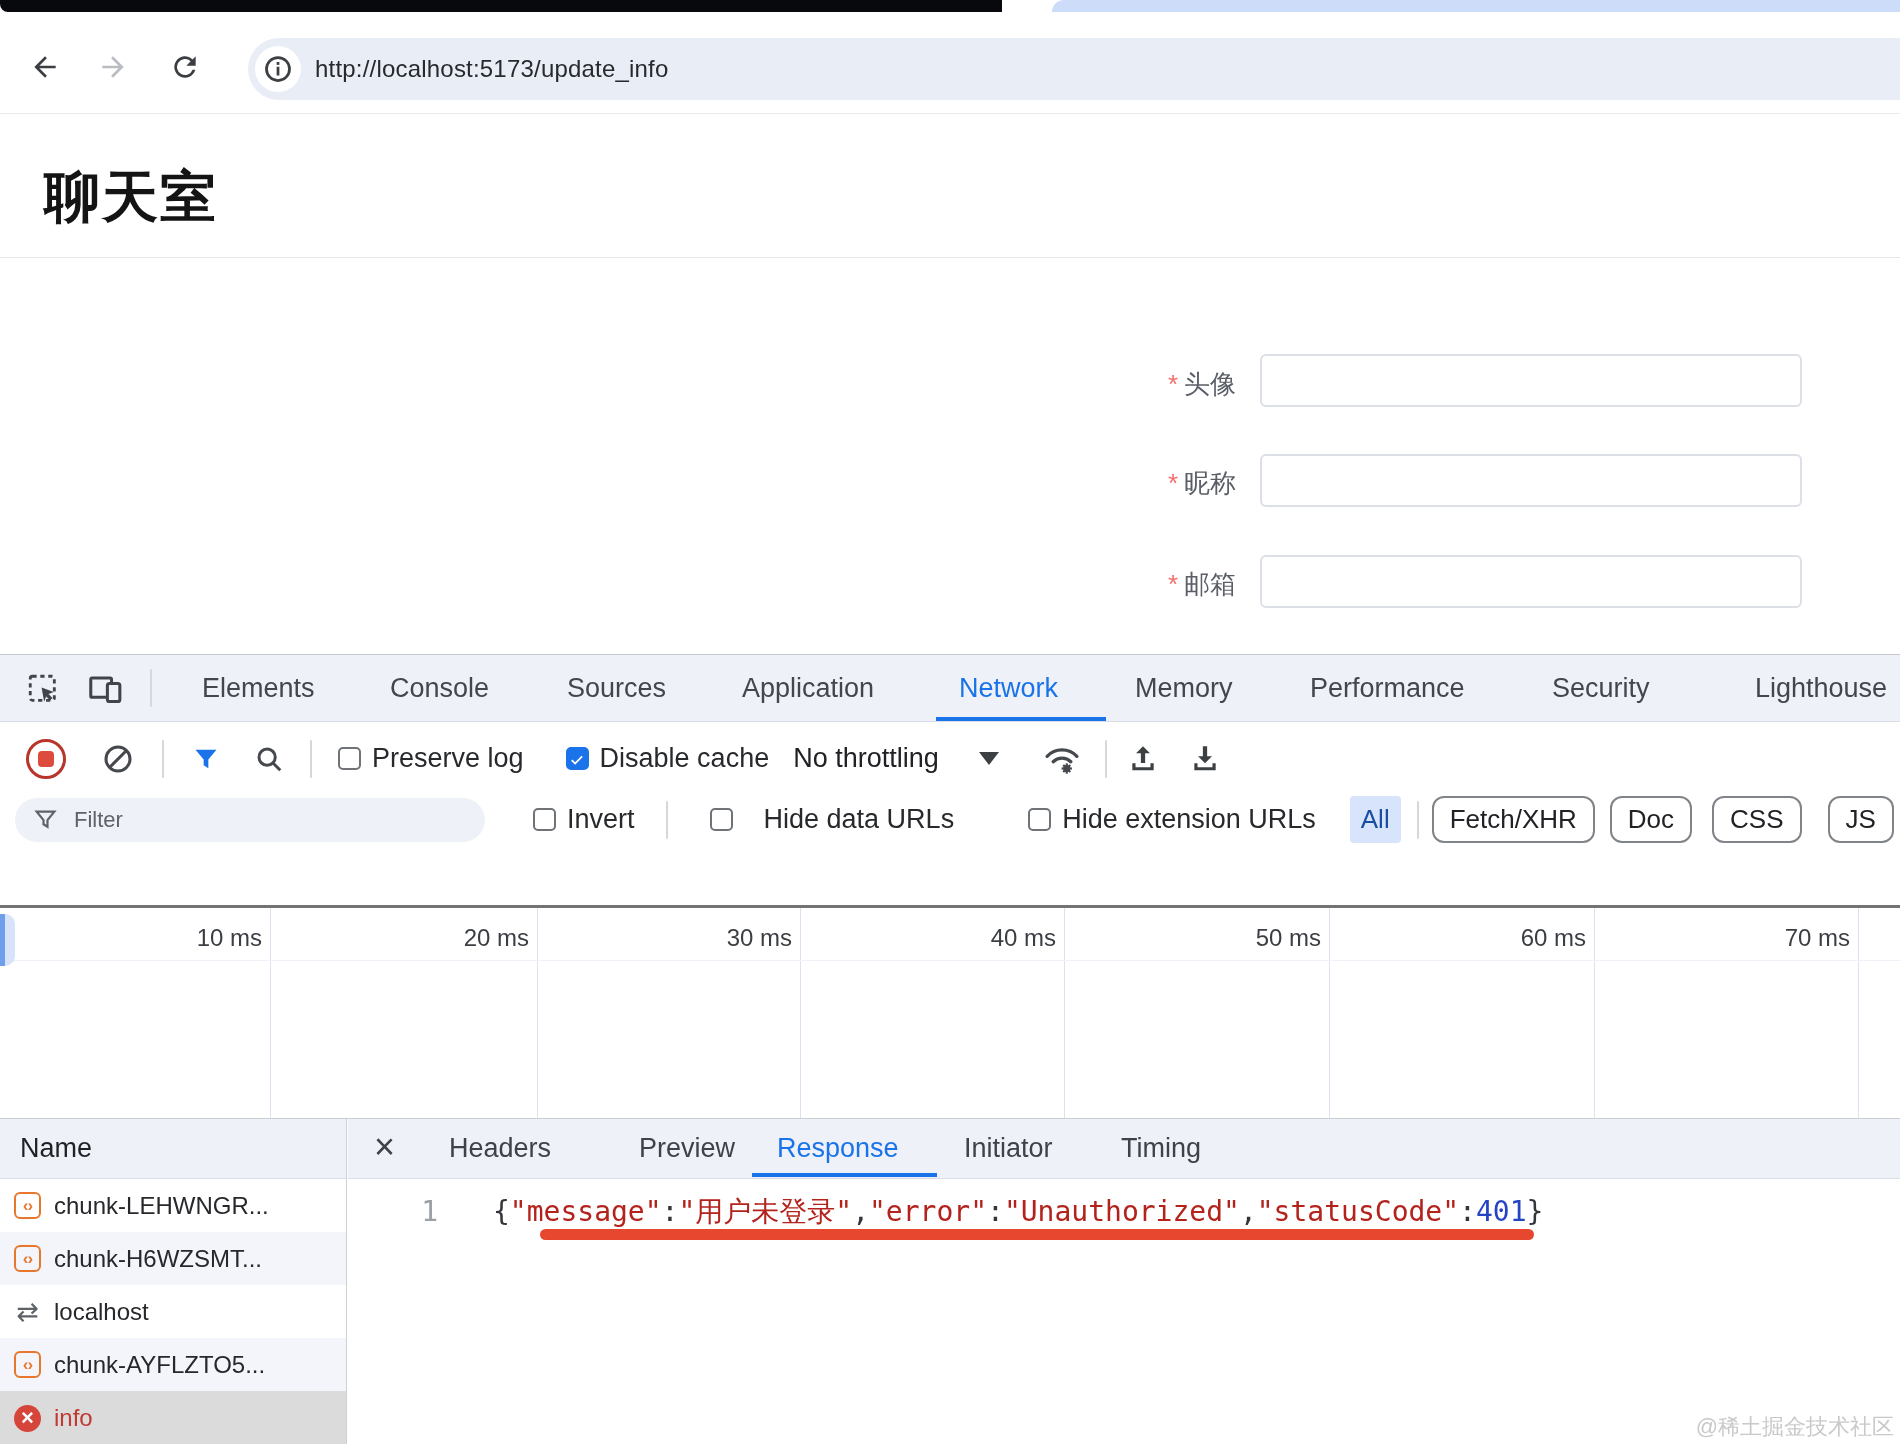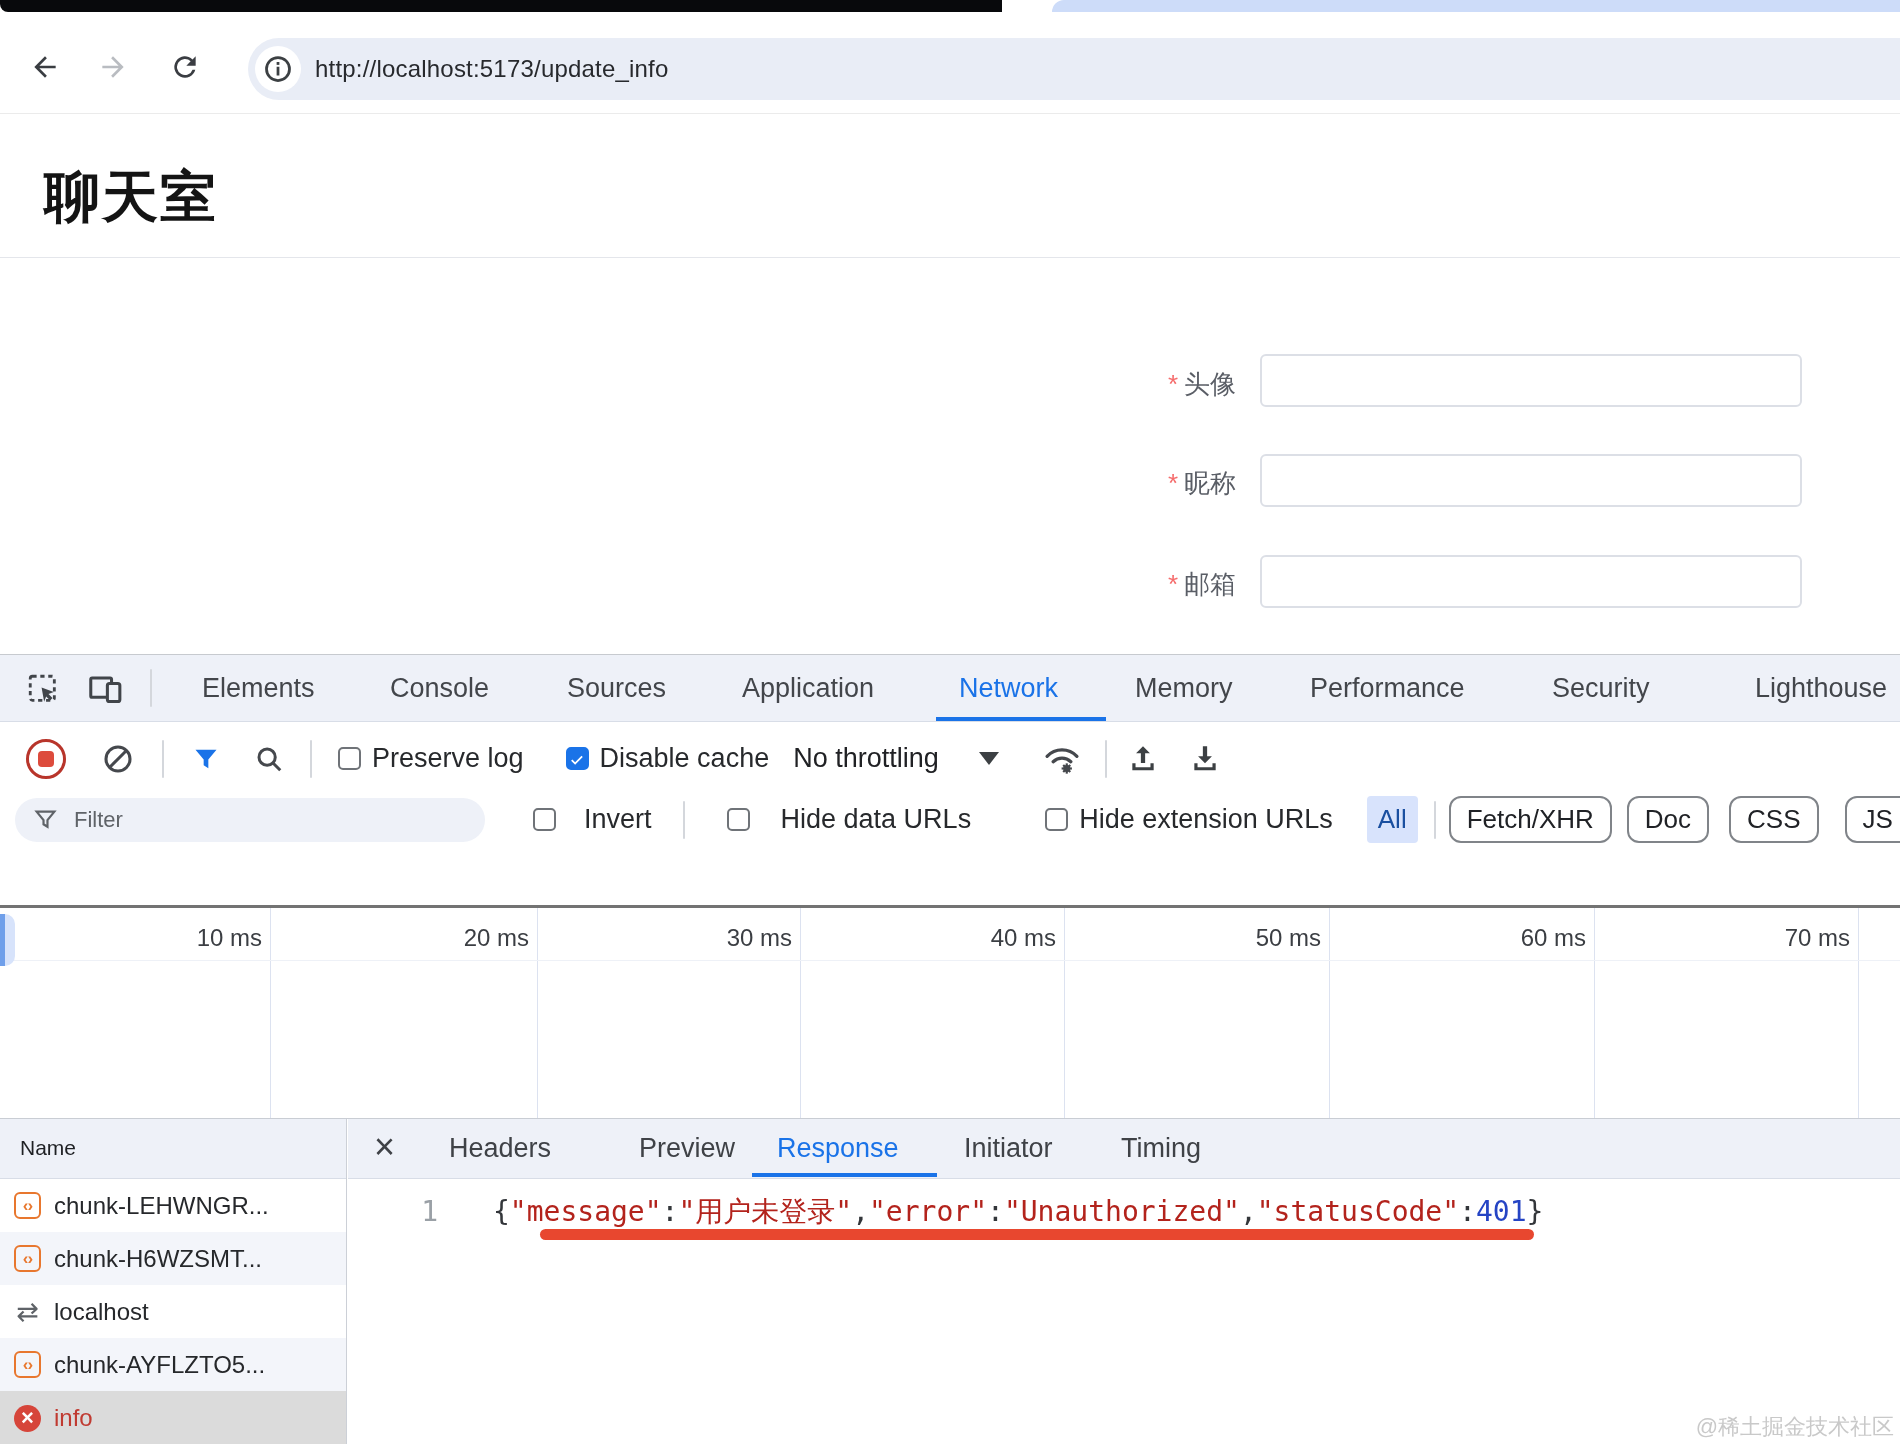--- a/index.html
+++ b/index.html
@@ -68,21 +68,21 @@
   .gl{position:absolute;top:0;bottom:0;width:1px;background:#dce2f0;}
   .tick{position:absolute;top:16px;width:90px;text-align:right;font-size:24px;color:#3b3e43;white-space:nowrap;}
   .tl-hair{position:absolute;left:0;top:52px;width:100%;height:1px;background:#eef1f7;}
   .tl-handle{position:absolute;left:0;top:6px;width:15px;height:52px;background:#d7e3fb;
              border-left:5px solid #6f9fea;border-radius:0 10px 10px 0;box-sizing:border-box;}
 
   
   .bottom{left:0;top:1118px;width:1900px;height:326px;border-top:1px solid #c9cdd4;box-sizing:border-box;}
   .req-panel{position:absolute;left:0;top:0;width:347px;height:100%;border-right:1px solid #ccd0d7;background:#fff;box-sizing:border-box;}
   .panel-head{height:60px;background:#eef1f8;border-bottom:1px solid #d8dde7;box-sizing:border-box;position:relative;}
-  .name-head{line-height:58px;padding-left:20px;font-size:21px;color:#1f2124;}
+  .name-head{line-height:58px;padding-left:20px;font-size:27px;color:#1f2124;}
   .req-row{height:53px;display:flex;align-items:center;padding-left:14px;box-sizing:border-box;font-size:24px;color:#26282b;}
   .req-row.alt{background:#f3f5fa;}
   .req-row.sel{background:#dbdbdb;color:#c03a31;height:54px;}
   .req-row .nm{margin-left:13px;white-space:nowrap;overflow:hidden;}
   .ic-script{width:27px;height:27px;box-sizing:border-box;border:2.5px solid #e8772e;border-radius:6px;color:#e8772e;
              display:flex;align-items:center;justify-content:center;font-size:17px;font-weight:bold;letter-spacing:-1px;flex:0 0 auto;}
   .ic-exch{font-size:27px;color:#5f6368;width:27px;text-align:center;flex:0 0 auto;}
   .ic-err{width:27px;height:27px;border-radius:50%;background:#d6453a;color:#fff;display:flex;align-items:center;
           justify-content:center;font-size:22px;font-weight:bold;flex:0 0 auto;}
   .detail-panel{position:absolute;left:348px;top:0;width:1552px;height:100%;background:#fff;}
@@ -267,21 +267,21 @@
 
   <div class="a filter-row">
     <span class="filter-pill" style="margin-right:48px;">
       <span>
         <svg width="25" height="25" viewBox="0 0 24 24">
             <path d="M3.5 4.5h17l-6.6 8V19l-3.8-2.4v-4.1z" fill="none" stroke="#5f6368" stroke-width="2.1"></path>
           </svg>
       </span>
       <input class="filter-input" placeholder="Filter" style="">
     </span>
-    <span class="grp" style="margin-right:31px;gap:17px;">
+    <span class="grp" style="margin-right:31px;">
       <span class="cb"></span>
       <span class="cb-lab">Invert</span>
     </span>
     <span class="sep" style="margin-right:42px;"></span>
     <span class="grp" style="margin-right:74px;gap:20px;">
       <span class="cb"></span>
       <span class="cb-lab">Hide data URLs</span>
     </span>
     <span class="grp" style="margin-right:34px;">
       <span class="cb"></span>

